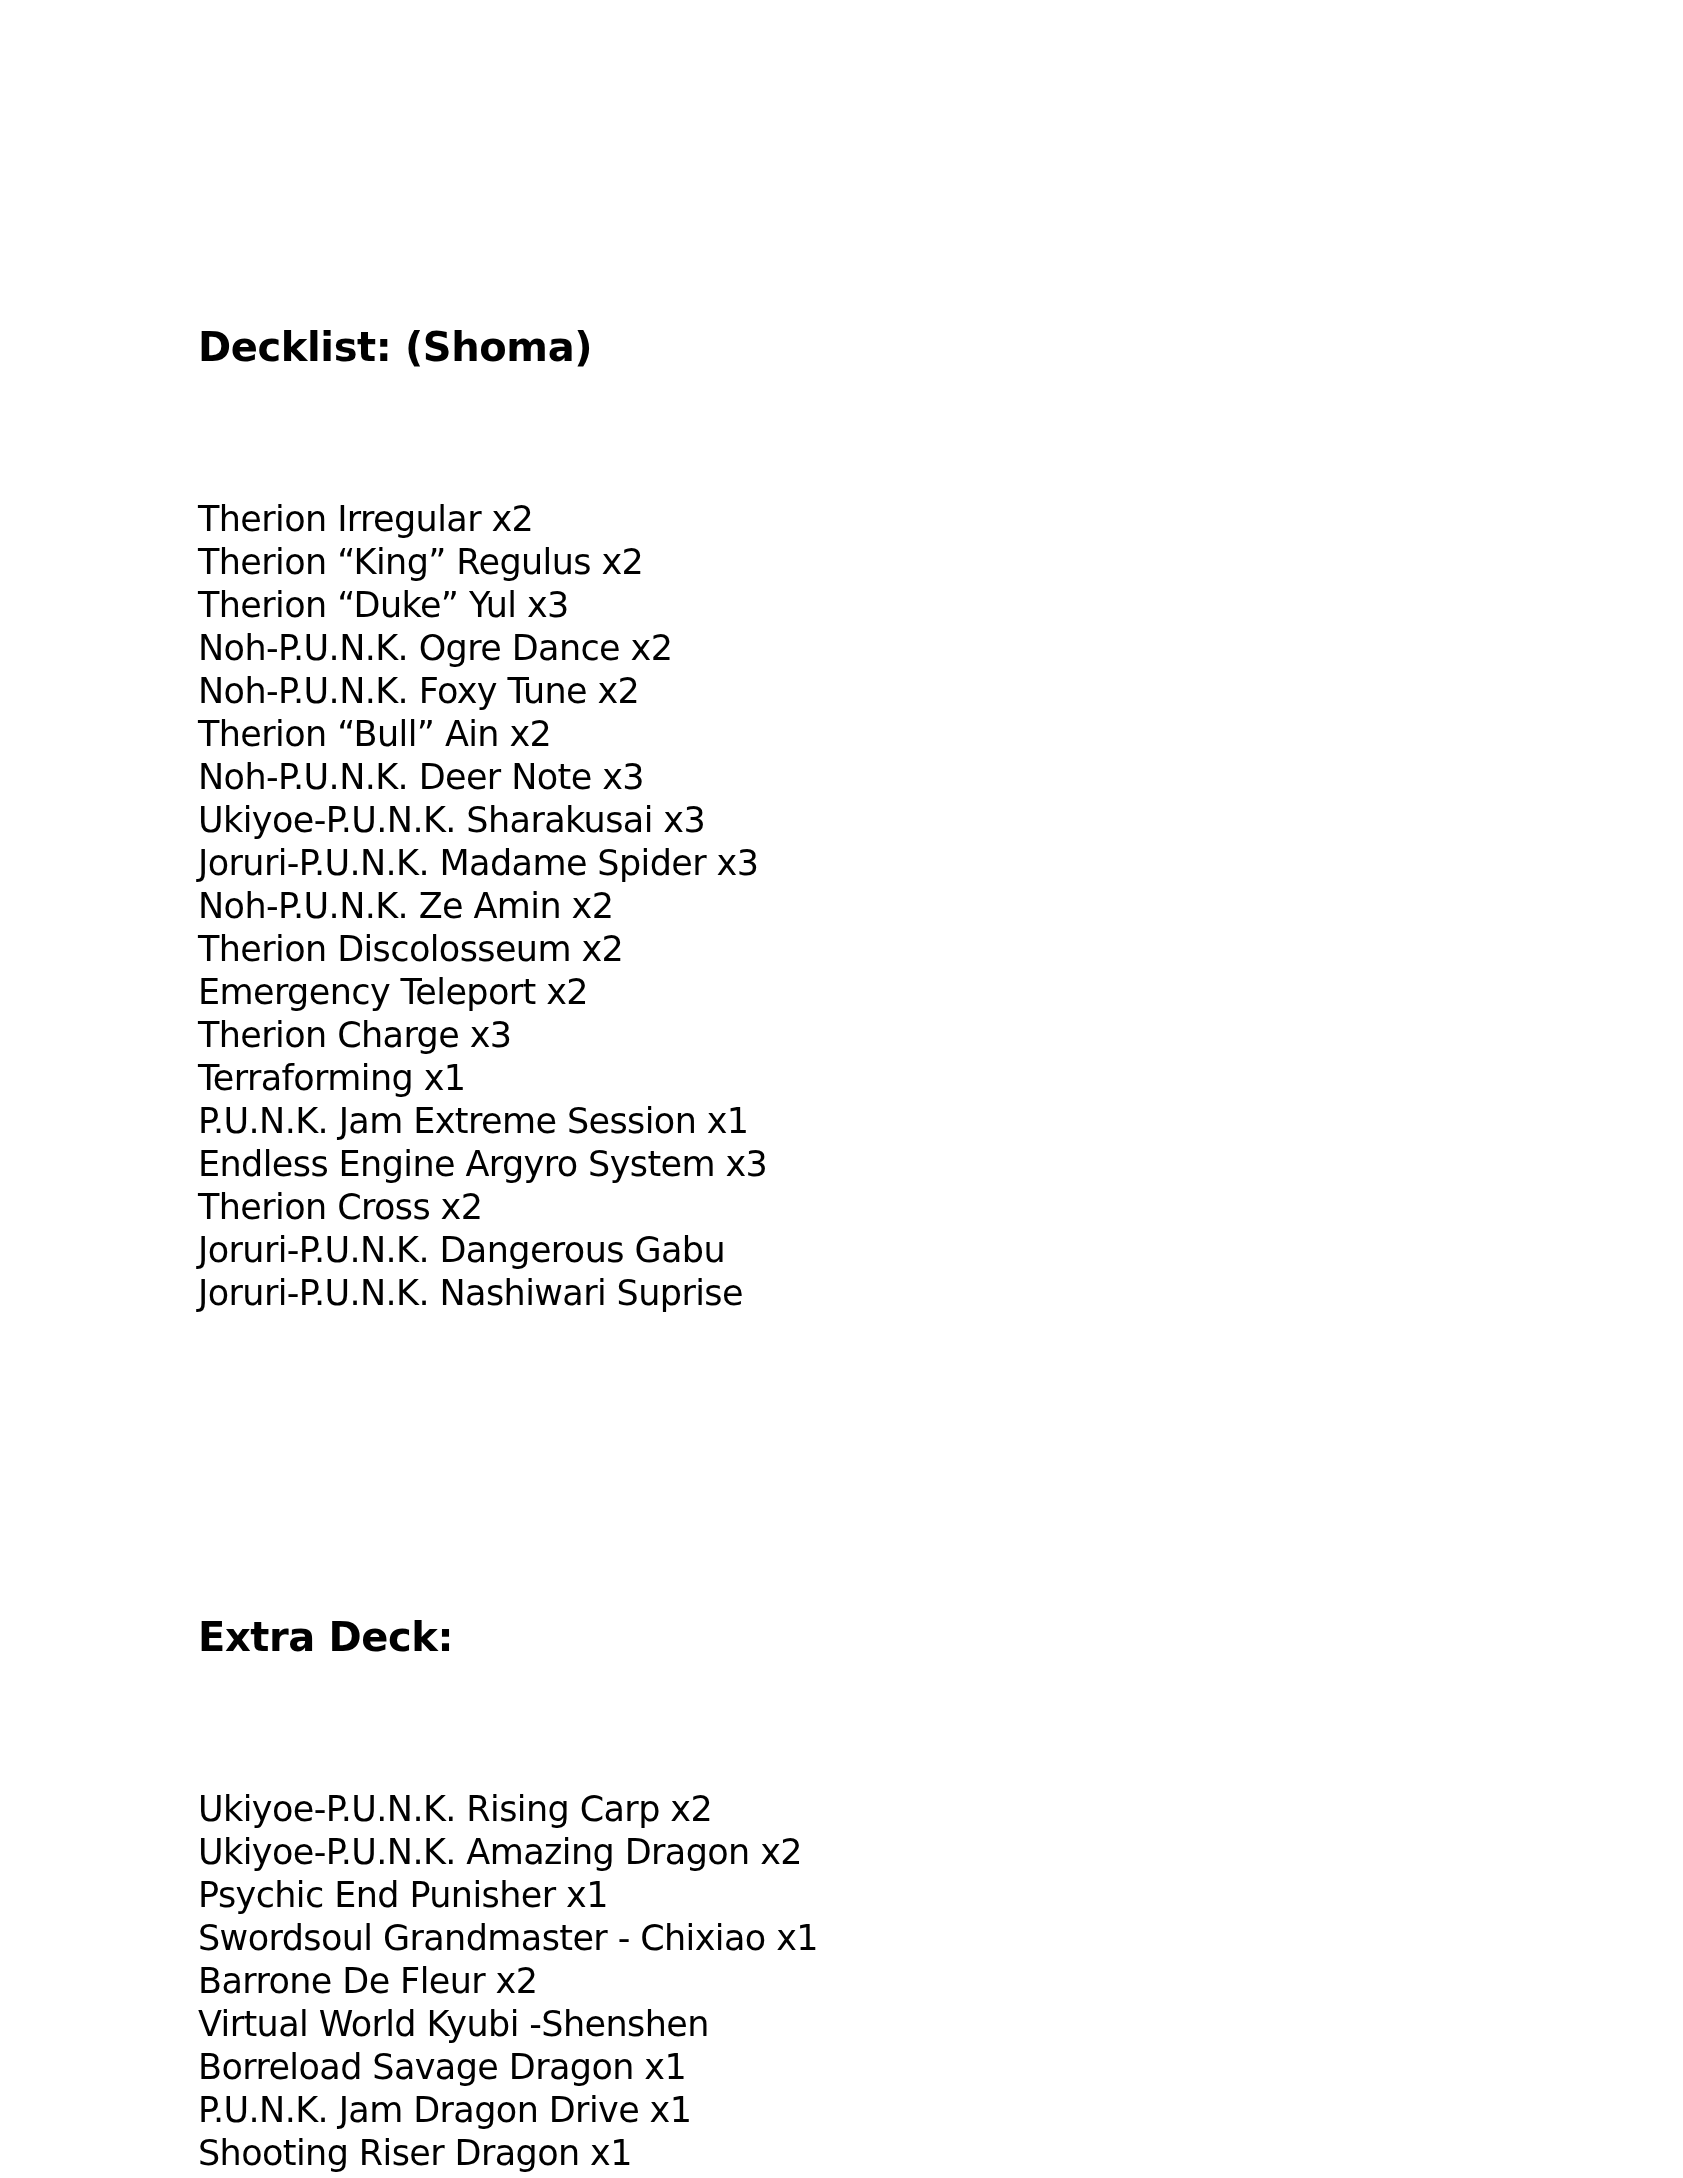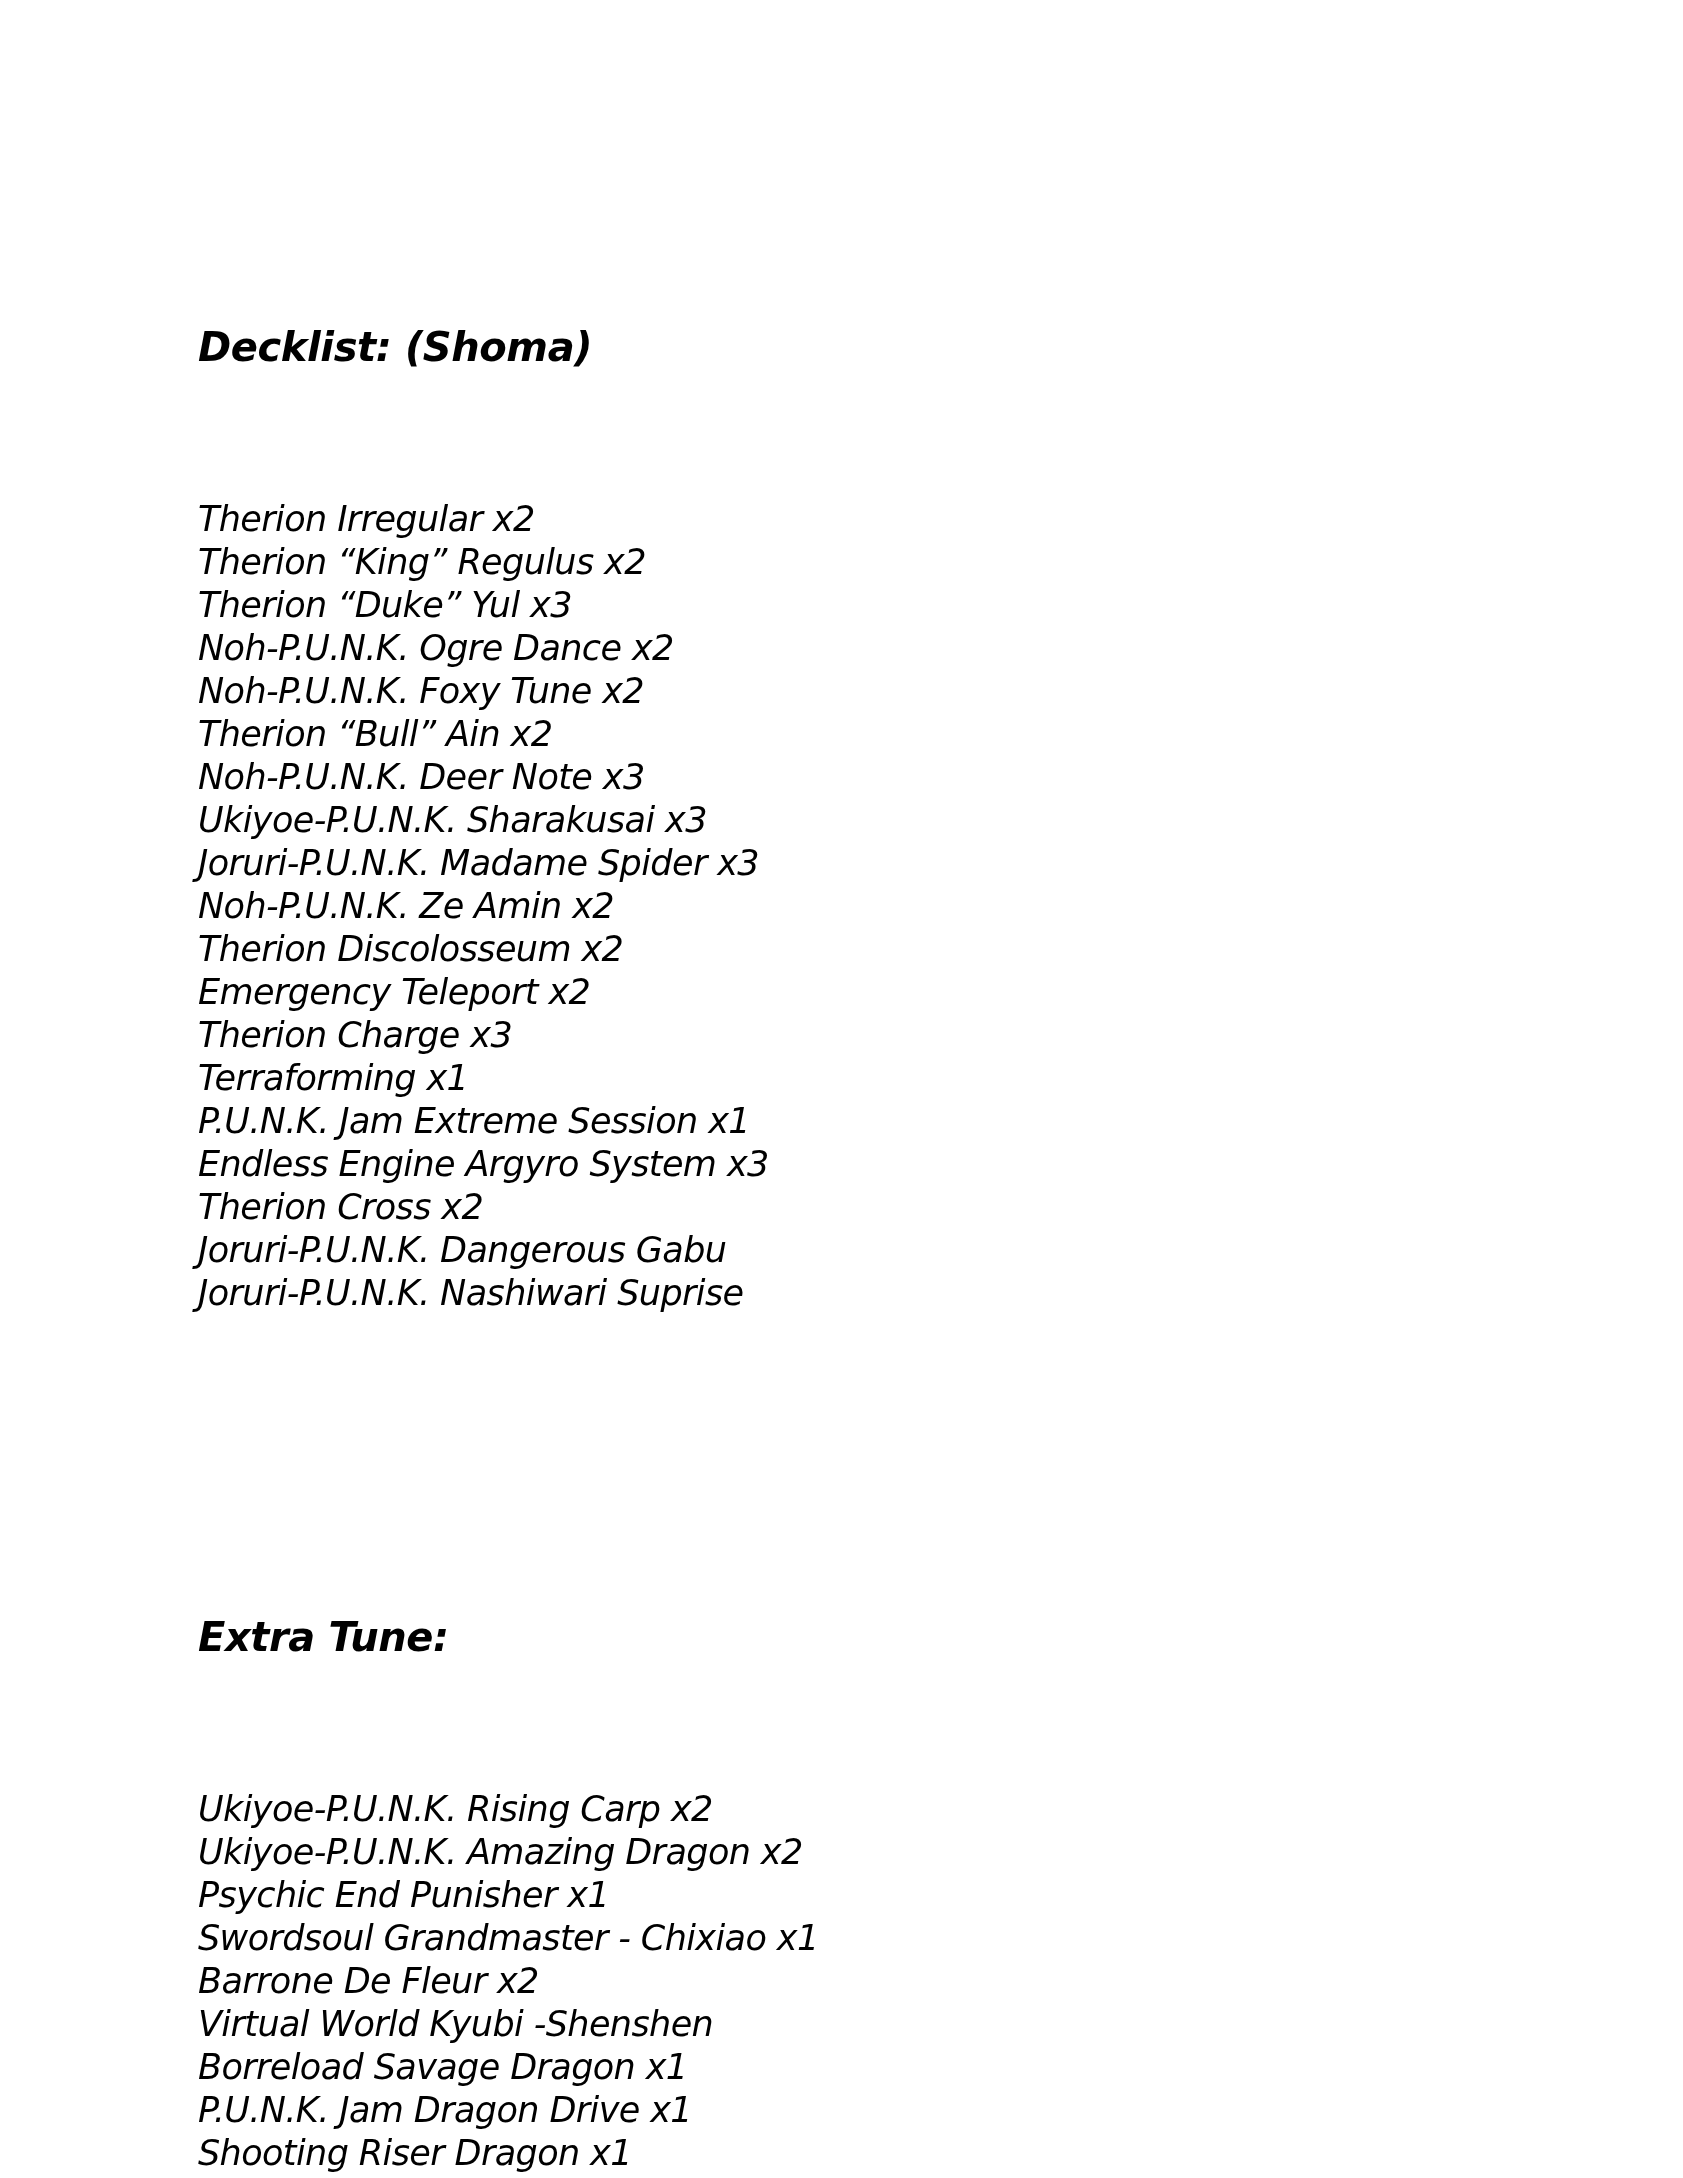--- a/index.html
+++ b/index.html
@@ -34,37 +34,36 @@
   .section-heading {
     font-size: 40px;
     font-weight: bold;
     line-height: 43px;
     letter-spacing: -0.4px;
   }
   .deck-list { display: block; }
   .deck-line {
     height: 43px;
     line-height: 43px;
-    font-style: italic;
   }
   .blank-line {
     height: 43px;
   }
 </style>
 </head>
 <body style="background: rgb(255, 255, 255);">
 
 <div class="page">
   <div class="content" style="color: rgb(0, 0, 0);">
 
     <div class="doc-title deck-line">Decklist: (Shoma)</div>
 
     <div class="deck-list"><div class="deck-line">Therion Irregular x2</div><div class="deck-line">Therion “King” Regulus x2</div><div class="deck-line">Therion “Duke” Yul x3</div><div class="deck-line">Noh-P.U.N.K. Ogre Dance x2</div><div class="deck-line">Noh-P.U.N.K. Foxy Tune x2</div><div class="deck-line">Therion “Bull” Ain x2</div><div class="deck-line">Noh-P.U.N.K. Deer Note x3</div><div class="deck-line">Ukiyoe-P.U.N.K. Sharakusai x3</div><div class="deck-line">Joruri-P.U.N.K. Madame Spider x3</div><div class="deck-line">Noh-P.U.N.K. Ze Amin x2</div><div class="deck-line">Therion Discolosseum x2</div><div class="deck-line">Emergency Teleport x2</div><div class="deck-line">Therion Charge x3</div><div class="deck-line">Terraforming x1</div><div class="deck-line">P.U.N.K. Jam Extreme Session x1</div><div class="deck-line">Endless Engine Argyro System x3</div><div class="deck-line">Therion Cross x2</div><div class="deck-line">Joruri-P.U.N.K. Dangerous Gabu</div><div class="deck-line">Joruri-P.U.N.K. Nashiwari Suprise</div></div>
 
     <div class="blank-line"></div>
 
-    <div class="section-heading deck-line">Extra Tune:</div>
+    <div class="section-heading deck-line">Extra Deck:</div>
 
     <div class="deck-list"><div class="deck-line">Ukiyoe-P.U.N.K. Rising Carp x2</div><div class="deck-line">Ukiyoe-P.U.N.K. Amazing Dragon x2</div><div class="deck-line">Psychic End Punisher x1</div><div class="deck-line">Swordsoul Grandmaster - Chixiao x1</div><div class="deck-line">Barrone De Fleur x2</div><div class="deck-line">Virtual World Kyubi -Shenshen</div><div class="deck-line">Borreload Savage Dragon x1</div><div class="deck-line">P.U.N.K. Jam Dragon Drive x1</div><div class="deck-line">Shooting Riser Dragon x1</div><div class="deck-line">Coral Dragon x1</div></div>
 
   </div>
 </div>
 
 
 </body></html>

